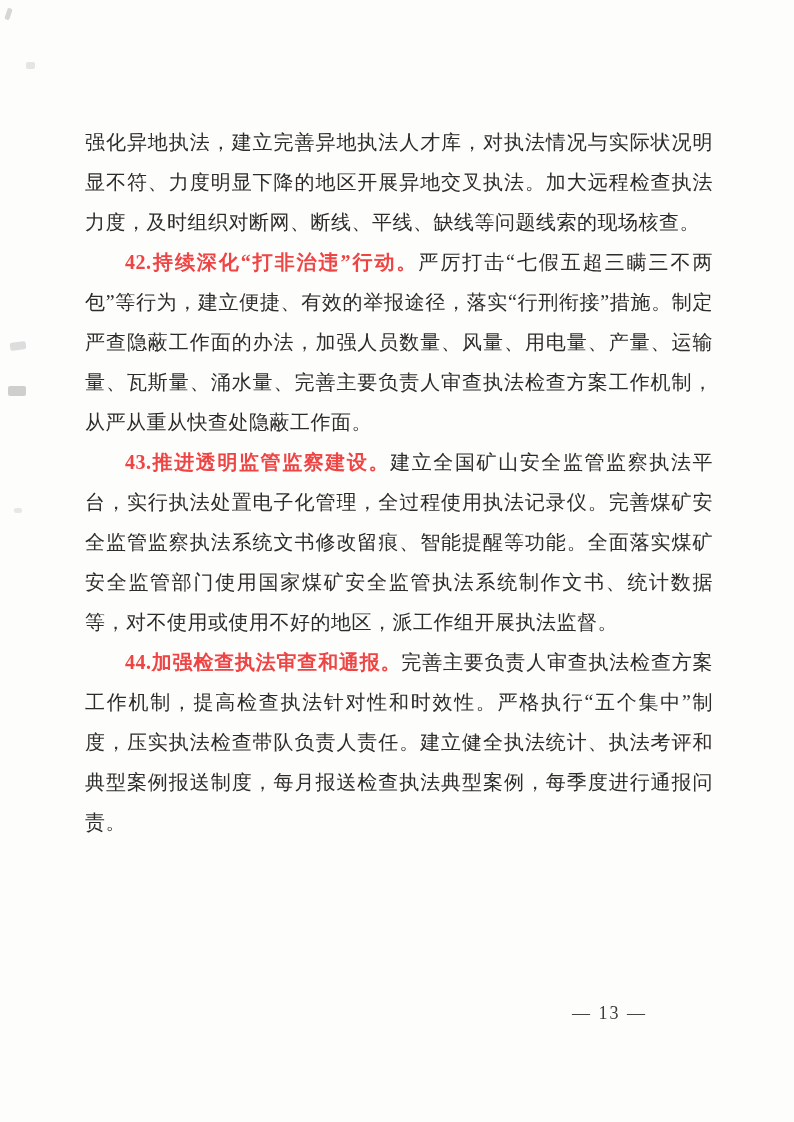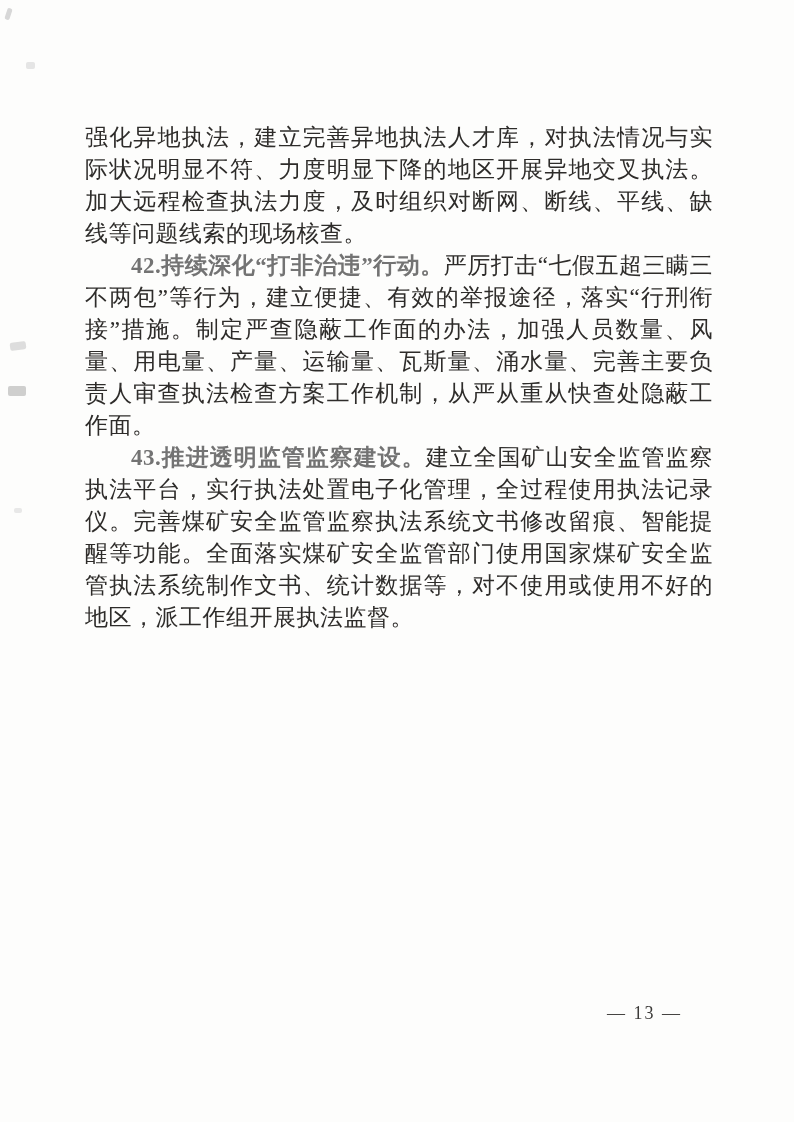--- a/index.html
+++ b/index.html
@@ -14,52 +14,52 @@
     background: #fdfdfc;
     overflow: hidden;
     font-family: "Liberation Serif", "DejaVu Serif", serif;
   }
   .text-block {
     position: absolute;
     left: 85px;
     top: 122px;
     width: 628px;
     color: #2e2c2a;
-    font-size: 23px;
-    line-height: 32px;
+    font-size: 20px;
+    line-height: 40px;
     letter-spacing: 0.5px;
     text-align: justify;
     text-justify: inter-ideograph;
   }
   .text-block p {
     margin: 0;
     padding: 0;
   }
   .para-indent {
     text-indent: 2em;
   }
   .lead-bold {
     font-weight: bold;
-    color: #737373;
+    color: #ef4444;
   }
   .section-heading {
     font-weight: bold;
     color: #161412;
     text-indent: 2em;
     letter-spacing: 1px;
   }
   .page-footer {
     position: absolute;
     left: 572px;
     top: 1003px;
     width: 110px;
     color: #3d3b39;
     font-size: 18px;
     letter-spacing: 2px;
-    text-align: right;
+    text-align: left;
     white-space: nowrap;
   }
   
   .speck { position: absolute; border-radius: 2px; }
   .speck-1 { left: 6px;  top: 8px;   width: 5px;  height: 12px; background: rgba(130,130,130,0.30); transform: rotate(18deg); }
   .speck-2 { left: 26px; top: 62px;  width: 9px;  height: 7px;  background: rgba(160,160,160,0.25); }
   .speck-3 { left: 10px; top: 342px; width: 16px; height: 8px;  background: rgba(150,150,150,0.30); transform: rotate(-8deg); }
   .speck-4 { left: 8px;  top: 386px; width: 18px; height: 10px; background: rgba(120,120,120,0.35); }
   .speck-5 { left: 14px; top: 508px; width: 8px;  height: 5px;  background: rgba(170,170,170,0.25); }
 </style>
@@ -76,19 +76,20 @@
 
   <div class="text-block">
 
     <p><span>强化异地执法，建立完善异地执法人才库，对执法情况与实际状况明显不符、力度明显下降的地区开展异地交叉执法。加大远程检查执法力度，及时组织对断网、断线、平线、缺线等问题线索的现场核查。</span></p>
 
     <p class="para-indent"><span class="lead-bold">42.持续深化“打非治违”行动。</span><span>严厉打击“七假五超三瞒三不两包”等行为，建立便捷、有效的举报途径，落实“行刑衔接”措施。制定严查隐蔽工作面的办法，加强人员数量、风量、用电量、产量、运输量、瓦斯量、涌水量、完善主要负责人审查执法检查方案工作机制，从严从重从快查处隐蔽工作面。</span></p>
 
 
     <p class="para-indent"><span class="lead-bold">43.推进透明监管监察建设。</span><span>建立全国矿山安全监管监察执法平台，实行执法处置电子化管理，全过程使用执法记录仪。完善煤矿安全监管监察执法系统文书修改留痕、智能提醒等功能。全面落实煤矿安全监管部门使用国家煤矿安全监管执法系统制作文书、统计数据等，对不使用或使用不好的地区，派工作组开展执法监督。</span></p>
 
+    <p class="para-indent"><span class="lead-bold">44.加强检查执法审查和通报。</span><span>完善主要负责人审查执法检查方案工作机制，提高检查执法针对性和时效性。严格执行“五个集中”制度，压实执法检查带队负责人责任。建立健全执法统计、执法考评和典型案例报送制度，每月报送检查执法典型案例，每季度进行通报问责。</span></p>
 
 
   </div>
 
   <div class="page-footer">— 13 —</div>
 
 </div>
 
 </body></html>

